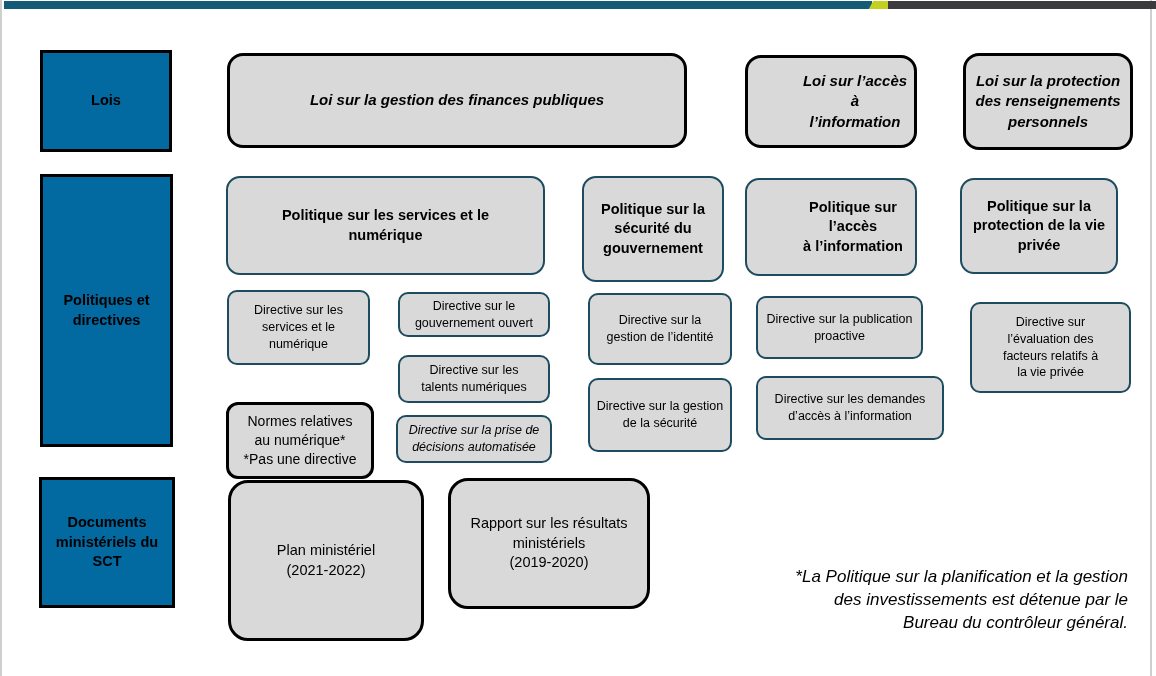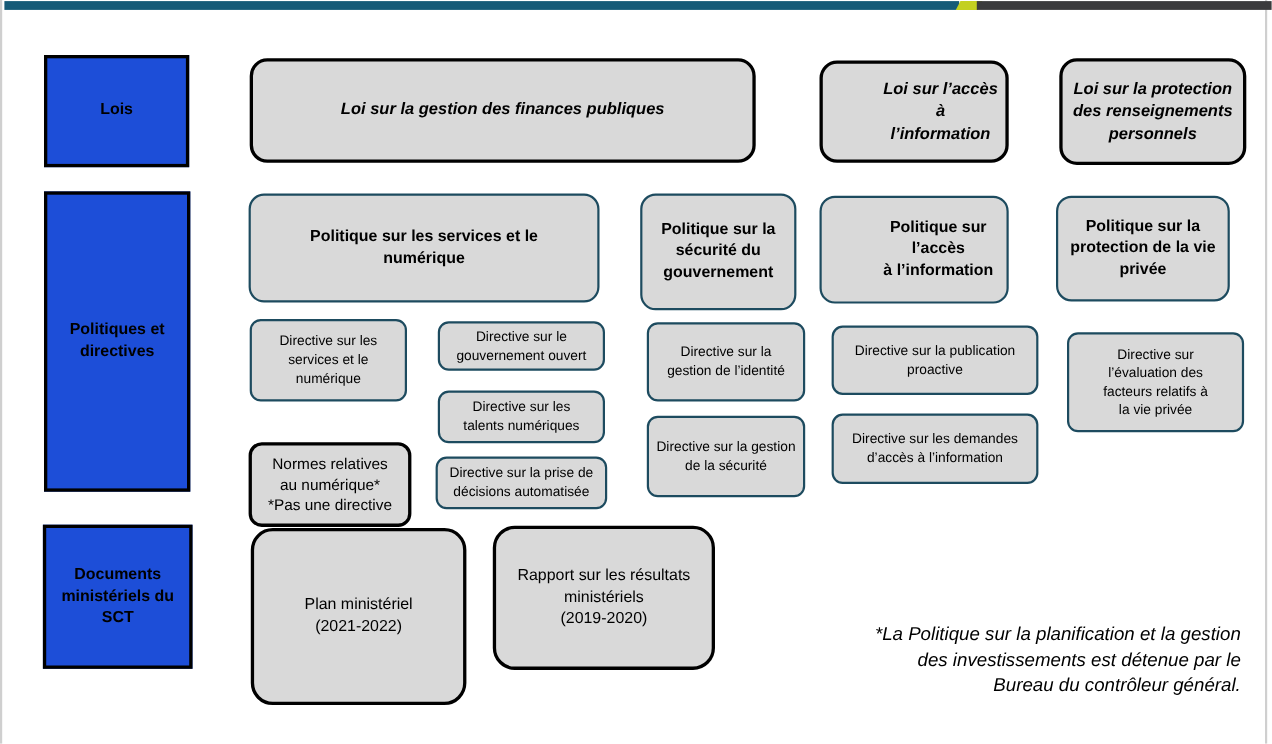--- a/index.html
+++ b/index.html
@@ -26,21 +26,21 @@
   .topbar .accent{position:absolute;left:867px;top:0;width:20px;height:8px;background:var(--bar-accent);transform:skewX(-28deg);}
   .topbar .gray{position:absolute;left:884px;top:0;width:268px;height:8px;background:var(--bar-gray);}
   
   .box{
     position:absolute;display:flex;align-items:center;justify-content:center;
     text-align:center;background:var(--box-fill);line-height:1.35;
   }
   .box .txt{white-space:pre-line;padding:2px 6px;}
   
   .rowlabel{
-    background:#1d4ed8;border:3px solid var(--black-border);
+    background:#0369a1;border:3px solid var(--black-border);
     font-weight:bold;font-size:14.5px;
   }
   
   .law{
     border:3px solid var(--black-border);border-radius:16px;
     font-weight:bold;font-style:italic;font-size:15px;
   }
   
   .policy{
     border:2.5px solid var(--teal-border);border-radius:14px;
@@ -136,35 +136,35 @@
 *Pas une directive</span>
 </div>
 <div class="box directive" style="left:398px;top:292px;width:152px;height:45px;">
   <span class="txt">Directive sur le
 gouvernement ouvert</span>
 </div>
 <div class="box directive" style="left:398px;top:355px;width:152px;height:48px;">
   <span class="txt">Directive sur les
 talents numériques</span>
 </div>
-<div class="box directive" style="left:396px;top:415px;width:156px;height:48px;">
+<div class="box directive" style="left:396px;top:415px;width:156px;height:48px;font-style:italic;">
   <span class="txt">Directive sur la prise de
 décisions automatisée</span>
 </div>
 
 <div class="box directive" style="left:588px;top:293px;width:144px;height:72px;">
   <span class="txt">Directive sur la
 gestion de l’identité</span>
 </div>
 <div class="box directive" style="left:588px;top:378px;width:144px;height:74px;">
   <span class="txt">Directive sur la gestion
 de la sécurité</span>
 </div>
 
-<div class="box directive" style="left:756px;top:296px;width:188px;height:63px;">
+<div class="box directive" style="left:756px;top:296px;width:167px;height:63px;">
   <span class="txt">Directive sur la publication
 proactive</span>
 </div>
 <div class="box directive" style="left:756px;top:376px;width:188px;height:64px;">
   <span class="txt">Directive sur les demandes
 d’accès à l’information</span>
 </div>
 
 <div class="box directive" style="left:970px;top:302px;width:161px;height:91px;">
   <span class="txt">Directive sur

